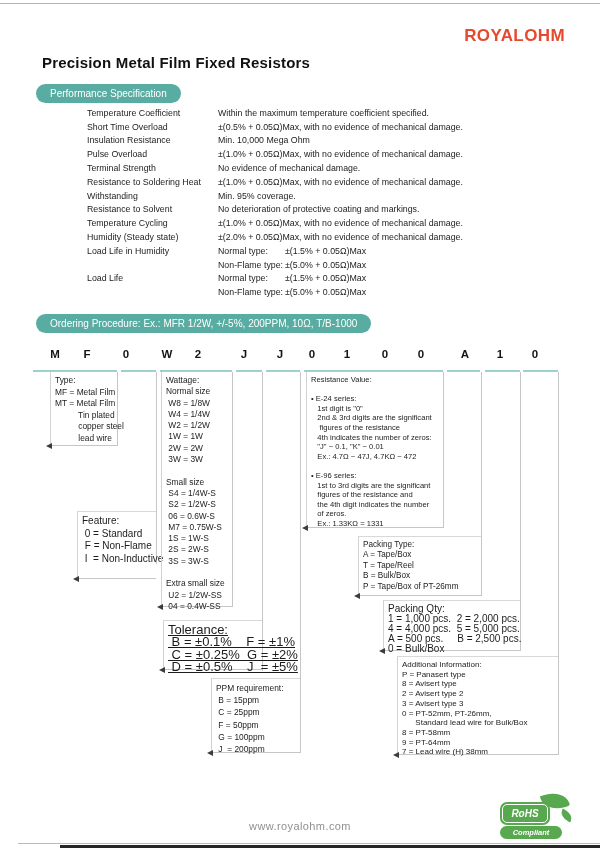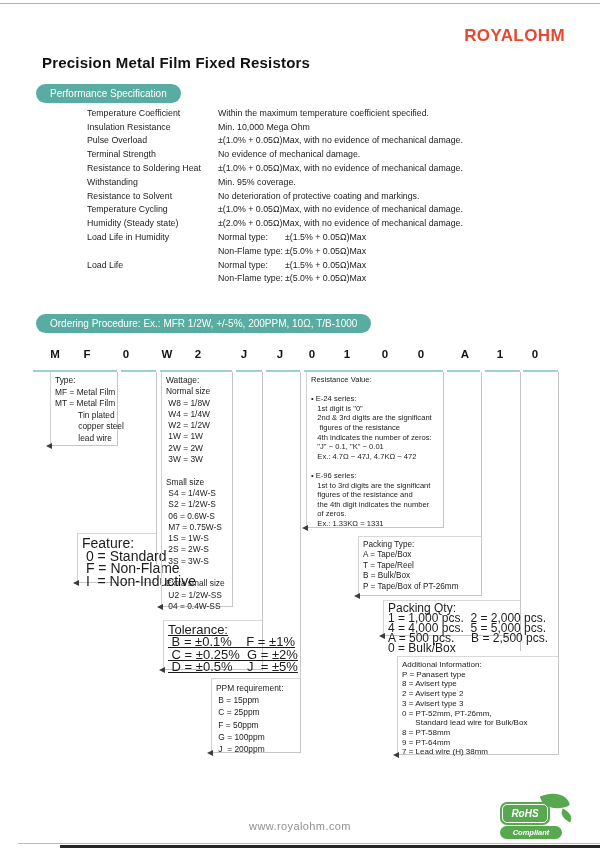--- a/index.html
+++ b/index.html
@@ -78,20 +78,24 @@
 <div class="page">
   <div class="hairline-top"></div>
   <div class="logo">ROYALOHM</div>
   <div class="doc-title">Precision Metal Film Fixed Resistors</div>
 
   <div class="pill pill-perf">Performance Specification</div>
   <div id="spec-rows">
       <div class="spec-row">
         <div class="spec-label">Temperature Coefficient</div>
         <div class="spec-value">Within the maximum temperature coefficient specified.</div>
+      </div>
+      <div class="spec-row">
+        <div class="spec-label">Short Time Overload</div>
+        <div class="spec-value">±(0.5% + 0.05Ω)Max, with no evidence of mechanical damage.</div>
       </div>
       <div class="spec-row">
         <div class="spec-label">Insulation Resistance</div>
         <div class="spec-value">Min. 10,000 Mega Ohm</div>
       </div>
       <div class="spec-row">
         <div class="spec-label">Pulse Overload</div>
         <div class="spec-value">±(1.0% + 0.05Ω)Max, with no evidence of mechanical damage.</div>
       </div>
       <div class="spec-row">
@@ -162,21 +166,21 @@
         <div class="gbox-line">Type:</div>
         <div class="gbox-line">MF = Metal Film</div>
         <div class="gbox-line">MT = Metal Film</div>
         <div class="gbox-line">          Tin plated</div>
         <div class="gbox-line">          copper steel</div>
         <div class="gbox-line">          lead wire</div>
         <div class="box-arrow"></div>
       </div>
       <div class="teal-seg" style="left: 121px; width: 35px;"></div>
       <div class="vline" style="left: 156px; top: 372px; height: 192px;"></div>
-      <div class="gbox low" style="left: 77px; top: 511px; width: 79px; height: 50px; font-size: 14px; line-height: 12.6px; margin-top: 22px;">
+      <div class="gbox low" style="left: 77px; top: 511px; width: 79px; height: 68px; font-size: 10px; line-height: 12.6px;">
         <div class="gbox-line">Feature:</div>
         <div class="gbox-line"> 0 = Standard</div>
         <div class="gbox-line"> F = Non-Flame</div>
         <div class="gbox-line"> I  = Non-Inductive</div>
         <div class="box-arrow"></div>
       </div>
       <div class="teal-seg" style="left: 160px; width: 72px;"></div>
       <div class="vline" style="left: 232px; top: 372px; height: 235px;"></div>
       <div class="gbox" style="left: 161px; top: 372px; width: 71px; height: 235px; font-size: 8.4px; line-height: 11.3px;">
         <div class="gbox-line">Wattage:</div>
@@ -248,21 +252,21 @@
       <div class="gbox low" style="left: 358px; top: 536px; width: 123px; height: 60px; font-size: 8.2px; line-height: 10.4px;">
         <div class="gbox-line">Packing Type:</div>
         <div class="gbox-line">A = Tape/Box</div>
         <div class="gbox-line">T = Tape/Reel</div>
         <div class="gbox-line">B = Bulk/Box</div>
         <div class="gbox-line">P = Tape/Box of PT-26mm</div>
         <div class="box-arrow"></div>
       </div>
       <div class="teal-seg" style="left: 485px; width: 35px;"></div>
       <div class="vline" style="left: 520px; top: 372px; height: 279px;"></div>
-      <div class="gbox low" style="left: 383px; top: 600px; width: 137px; height: 36px; font-size: 12px; line-height: 9.9px;">
+      <div class="gbox low" style="left: 383px; top: 600px; width: 137px; height: 51px; font-size: 10px; line-height: 9.9px;">
         <div class="gbox-line">Packing Qty:</div>
         <div class="gbox-line">1 = 1,000 pcs.  2 = 2,000 pcs.</div>
         <div class="gbox-line">4 = 4,000 pcs.  5 = 5,000 pcs.</div>
         <div class="gbox-line">A = 500 pcs.     B = 2,500 pcs.</div>
         <div class="gbox-line">0 = Bulk/Box</div>
         <div class="box-arrow"></div>
       </div>
       <div class="teal-seg" style="left: 523px; width: 35px;"></div>
       <div class="vline" style="left: 558px; top: 372px; height: 383px;"></div>
       <div class="gbox low" style="left: 397px; top: 656px; width: 161px; height: 99px; font-size: 8px; line-height: 9.7px;">

